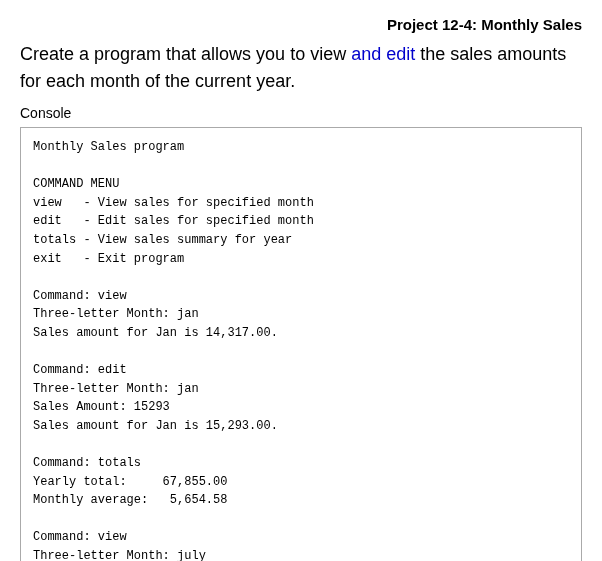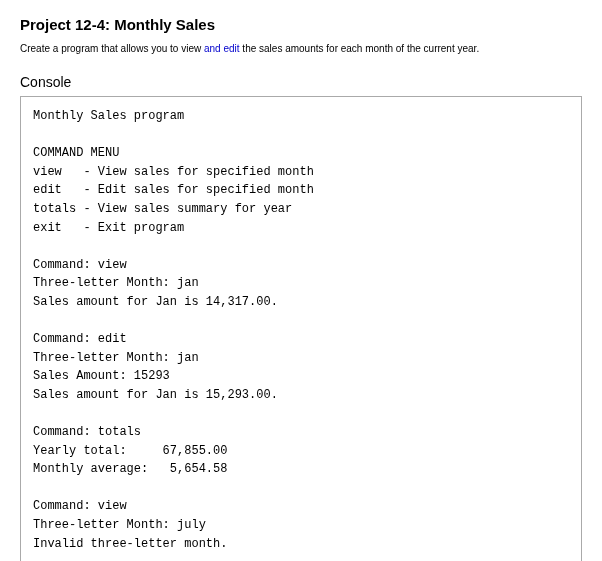--- a/index.html
+++ b/index.html
@@ -12,29 +12,29 @@
       font-family: Arial, sans-serif;
       font-size: 13px;
       background: #fff;
       color: #000;
       padding: 16px 20px;
       width: 602px;
       min-height: 561px;
     }
 
     .page-title {
-      text-align: left;
+      text-align: right;
       font-size: 15px;
       font-weight: bold;
       margin-bottom: 8px;
     }
 
     .intro-text {
-      font-size: 10px;
-      margin-bottom: 18px;
+      font-size: 18px;
+      margin-bottom: 10px;
       line-height: 1.5;
     }
 
     .intro-text .highlight {
       color: #0000cc;
     }
 
     .section-title {
       font-size: 14px;
       font-weight: normal;

